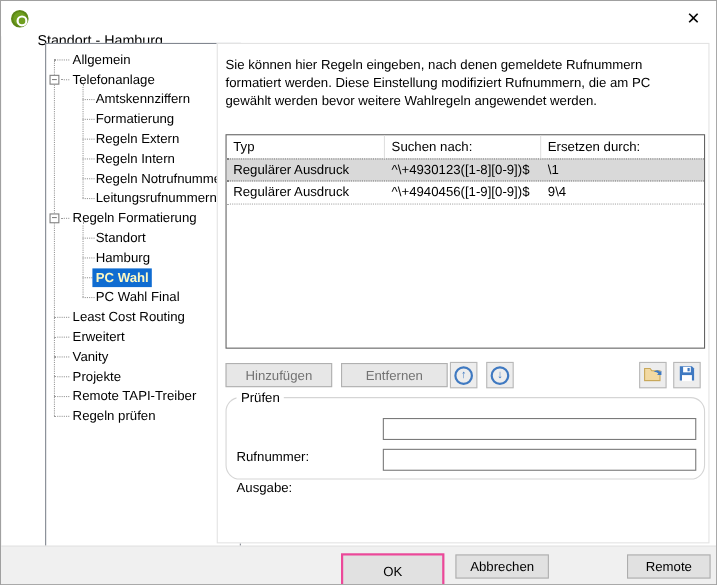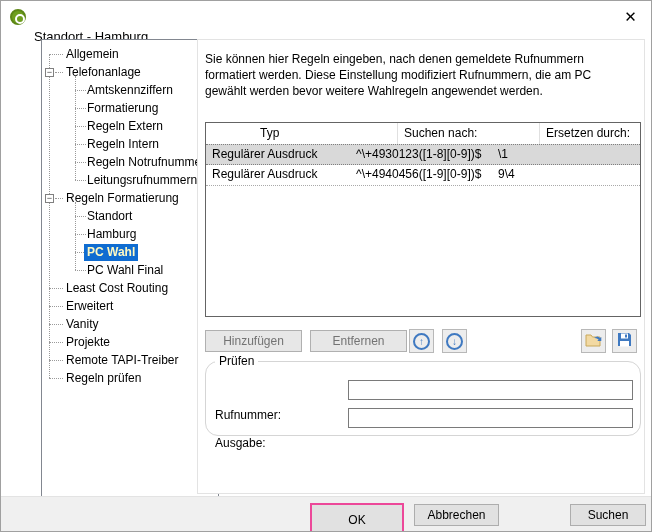--- a/index.html
+++ b/index.html
@@ -71,21 +71,21 @@
     position:absolute; left:196px; top:38px; width:448px; height:455px;
     background:#fff; border:1px solid #e3e3e3;
   }
   .desc { position:absolute; left:7px; top:11px; width:424px; line-height:16px; }
 
   
   .rtable {
     position:absolute; left:7px; top:82px; width:436px; height:195px;
     border:1px solid #646464; background:#fff; overflow:hidden;
   }
-  .thead { display:flex; height:21px;margin-left:48px; }
+  .thead { display:flex; height:21px; }
   .th {
     line-height:21px; padding-left:6px;
     border-right:1px solid #e0e0e0;
   }
   .th:last-child { border-right:none; }
   .c0 { width:144px; } .c1 { width:142px; } .c2 { flex:1; }
   .trow { display:flex; height:21px; }
   .trow .td { line-height:19px; padding-left:6px; overflow:hidden; white-space:nowrap; }
   .trow.selected {
     background:#d9d9d9;
@@ -300,16 +300,16 @@
       <input class="txtinput inp-ruf" value="" style="">
       <span class="fieldlabel lbl-aus">Ausgabe:</span>
       <input class="txtinput inp-aus" value="" style="">
     </div>
 
   </div>
 
   <div class="footer">
     <button class="fbtn btn-ok">OK</button>
     <button class="fbtn btn-cancel">Abbrechen</button>
-    <button class="fbtn btn-help">Suchen</button>
+    <button class="fbtn btn-help">Remote</button>
   </div>
 
 </div>
 
 </body></html>

